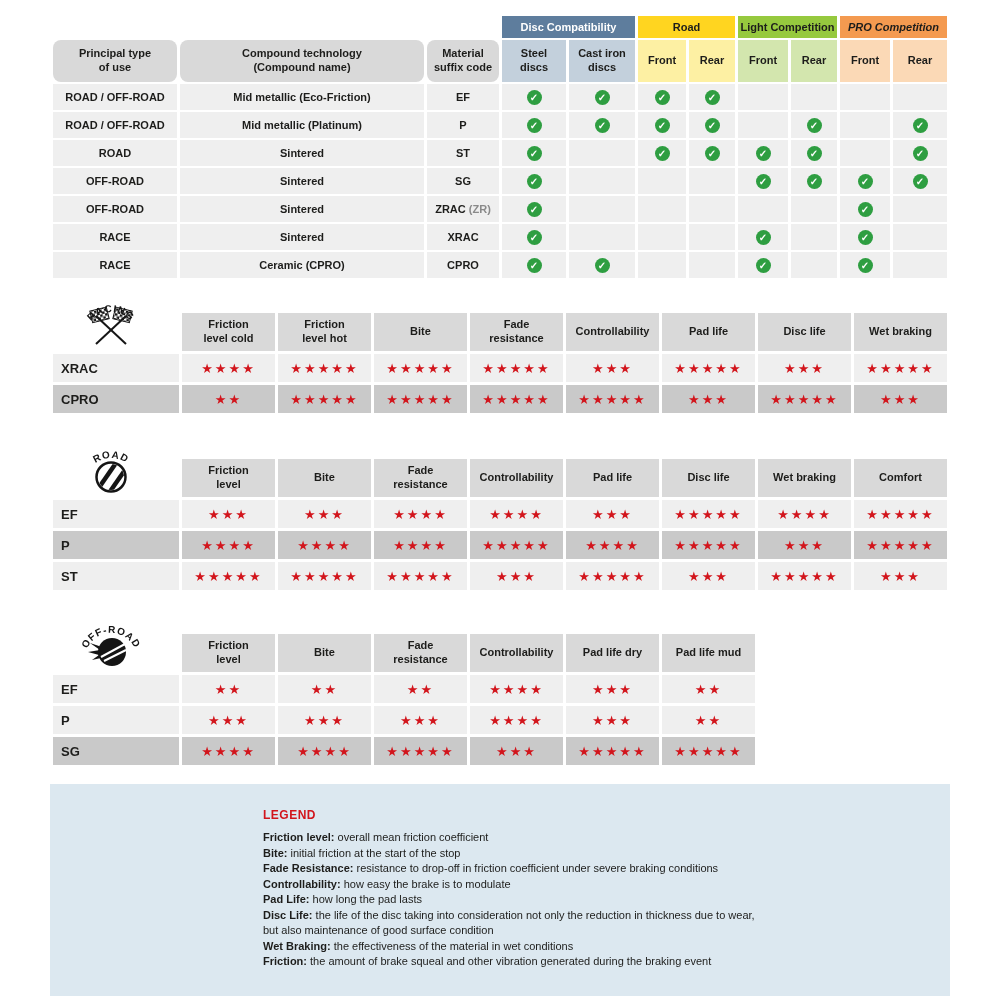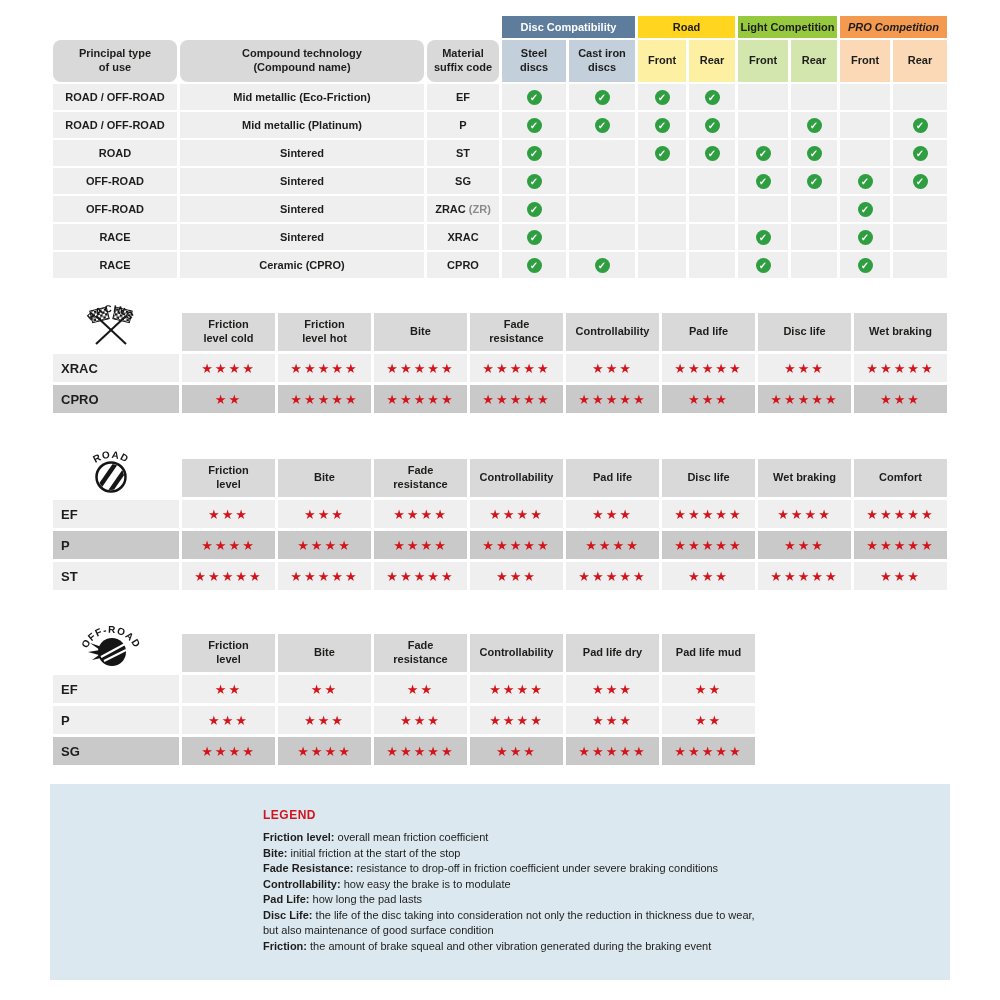--- a/index.html
+++ b/index.html
@@ -401,17 +401,18 @@
   <div class="legend">
     <div class="legend-title">LEGEND</div>
     <div id="legend-items">
         <div class="legend-item"><span class="term">Friction level: </span>overall mean friction coefficient</div>
         <div class="legend-item"><span class="term">Bite: </span>initial friction at the start of the stop</div>
         <div class="legend-item"><span class="term">Fade Resistance: </span>resistance to drop-off in friction coefficient under severe braking conditions</div>
         <div class="legend-item"><span class="term">Controllability: </span>how easy the brake is to modulate</div>
         <div class="legend-item"><span class="term">Pad Life: </span>how long the pad lasts</div>
         <div class="legend-item"><span class="term">Disc Life: </span>the life of the disc taking into consideration not only the reduction in thickness due to wear,
 but also maintenance of good surface condition</div>
+        <div class="legend-item"><span class="term">Wet Braking: </span>the effectiveness of the material in wet conditions</div>
         <div class="legend-item"><span class="term">Friction: </span>the amount of brake squeal and other vibration generated during the braking event</div>
       </div>
   </div>
 
 </div>
 
 </body></html>

